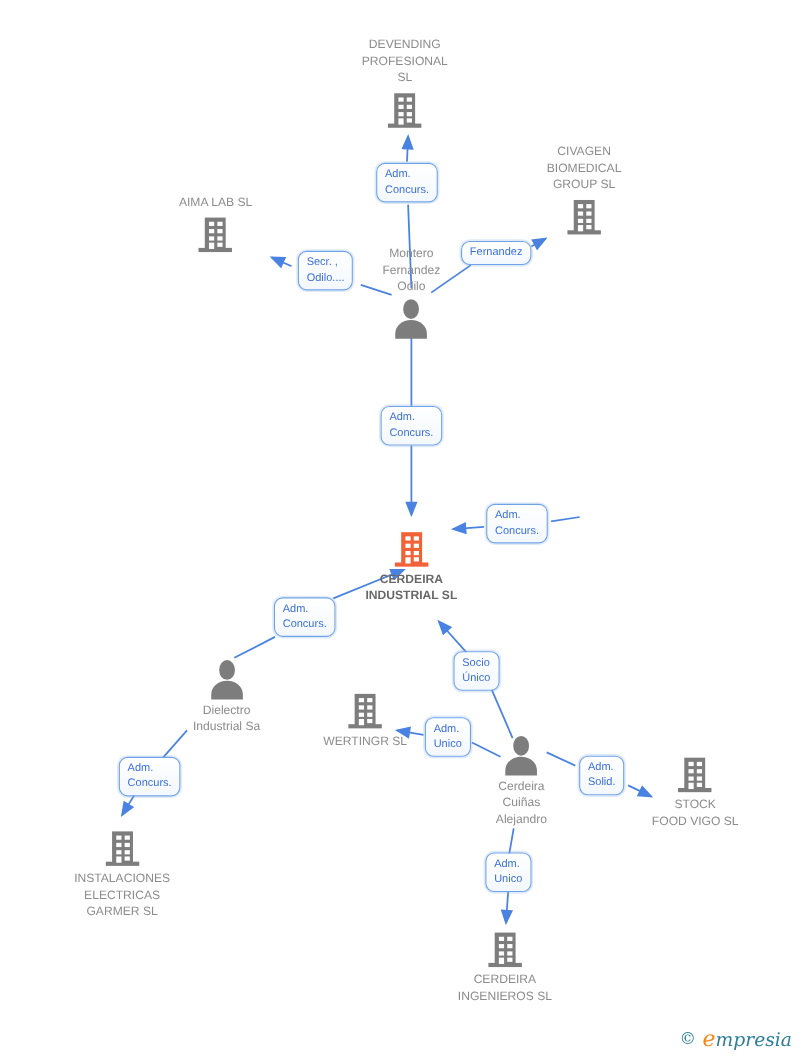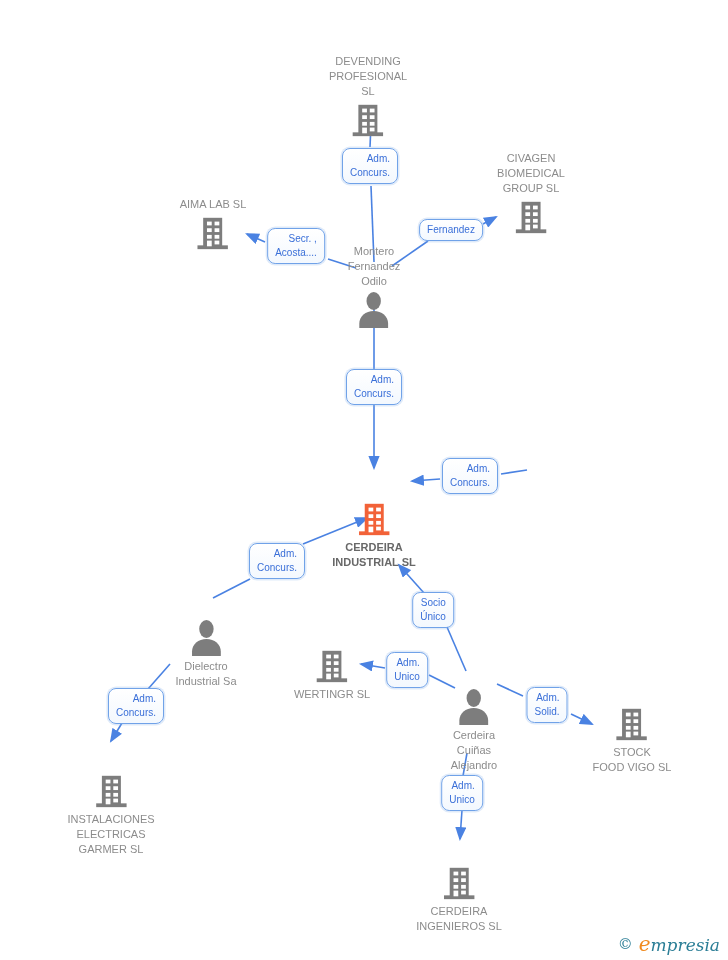--- a/index.html
+++ b/index.html
@@ -1,31 +1,31 @@
 <!DOCTYPE html>
 <html style="--edge-blue: #4a82e2; --box-border: #70a2e8; --box-text: #3a6fd8; --node-label: #8c8c8c; --focus-label: #686868; --icon-gray: #7d7d7d; --icon-orange: #f26238; --logo-teal: #2b7e96; --logo-orange: #f08a1e;"><head>
 <meta charset="utf-8">
 <style>
   html,body{margin:0;padding:0;background:#ffffff;}
   #canvas{position:relative;width:728px;height:960px;background:#fff;overflow:hidden;
           font-family:"Liberation Sans","DejaVu Sans",sans-serif;}
   #edge-layer{position:absolute;left:0;top:0;width:728px;height:960px;pointer-events:none;}
   .edge{stroke:var(--edge-blue,#4a82e2);stroke-width:1.6;fill:none;}
   .arrowfill{fill:var(--edge-blue,#4a82e2);}
-  .node{position:absolute;transform:translateX(-50%);display:flex;flex-direction:column;align-items:center;margin-top:20px;}
+  .node{position:absolute;transform:translateX(-50%);display:flex;flex-direction:column;align-items:center;}
   .nlabel{font-size:11px;line-height:15px;color:var(--node-label,#8c8c8c);text-align:center;white-space:pre-line;}
   .node .icon{margin:2px 0;display:block;}
   .focus .nlabel{font-weight:bold;color:var(--focus-label,#686868);}
   .building-fill{fill:var(--icon-gray,#7d7d7d);}
   .focus .building-fill{fill:var(--icon-orange,#f26238);}
   .person-fill{fill:var(--icon-gray,#7d7d7d);}
   .ebox{position:absolute;transform:translate(-50%,-50%);border:1.5px solid var(--box-border,#70a2e8);
         border-radius:8px;background:linear-gradient(#ffffff,#f3f8fe);
         padding:3px 7px;font-size:10px;line-height:14px;color:var(--box-text,#3a6fd8);
-        text-align:right;white-space:pre-line;box-shadow:0 0 0 1.5px rgba(140,180,235,.28);cursor:pointer;}
+        text-align:left;white-space:pre-line;box-shadow:0 0 0 1.5px rgba(140,180,235,.28);cursor:pointer;}
   #footer-logo{position:absolute;right:8px;top:932px;font-family:"DejaVu Serif","Liberation Serif",serif;
         font-style:italic;font-size:17px;color:var(--logo-teal,#2b7e96);display:flex;align-items:center;gap:6px;}
   #footer-logo .e{color:var(--logo-orange,#f08a1e);font-size:20px;}
   #footer-logo .copy{font-style:normal;font-size:15px;}
 </style>
 </head>
 <body>
 
 <div id="canvas">
 
@@ -94,21 +94,21 @@
         <rect x="14" y="15" width="5" height="4"></rect>
           <rect x="22" y="15" width="5" height="4"></rect>
         <rect x="14" y="22" width="5" height="4"></rect>
           <rect x="22" y="22" width="5" height="4"></rect>
         <rect x="14" y="28" width="5" height="6"></rect>
           <rect x="22" y="28" width="5" height="4"></rect>
       </g>
     </svg>
   </div>
 
-  <div class="node" style="left:213px;top:177px">
+  <div class="node" style="left:196px;top:177px">
     <div class="nlabel">AIMA LAB SL</div>
     <svg class="icon" width="38" height="38" viewBox="0 0 40 40">
       <rect class="building-fill" x="4" y="33" width="32" height="4"></rect>
       <rect class="building-fill" x="10" y="4" width="20" height="30"></rect>
       <g fill="#ffffff">
         <rect x="14" y="8" width="5" height="4"></rect>
           <rect x="22" y="8" width="5" height="4"></rect>
         <rect x="14" y="15" width="5" height="4"></rect>
           <rect x="22" y="15" width="5" height="4"></rect>
         <rect x="14" y="22" width="5" height="4"></rect>
@@ -241,21 +241,21 @@
       </g>
     </svg>
     <div class="nlabel">CERDEIRA
 INGENIEROS SL</div>
   </div>
 
   <div class="ebox" style="left:370px;top:166px">Adm.
 Concurs.</div>
   <div class="ebox" style="left:451px;top:230px">Fernandez</div>
   <div class="ebox" style="left:296px;top:246px">Secr. ,
-Acosta....</div>
+Odilo....</div>
   <div class="ebox" style="left:374px;top:387px">Adm.
 Concurs.</div>
   <div class="ebox" style="left:470px;top:476px">Adm.
 Concurs.</div>
   <div class="ebox" style="left:277px;top:561px">Adm.
 Concurs.</div>
   <div class="ebox" style="left:433px;top:610px">Socio
 Único</div>
   <div class="ebox" style="left:407px;top:670px">Adm.
 Unico</div>

